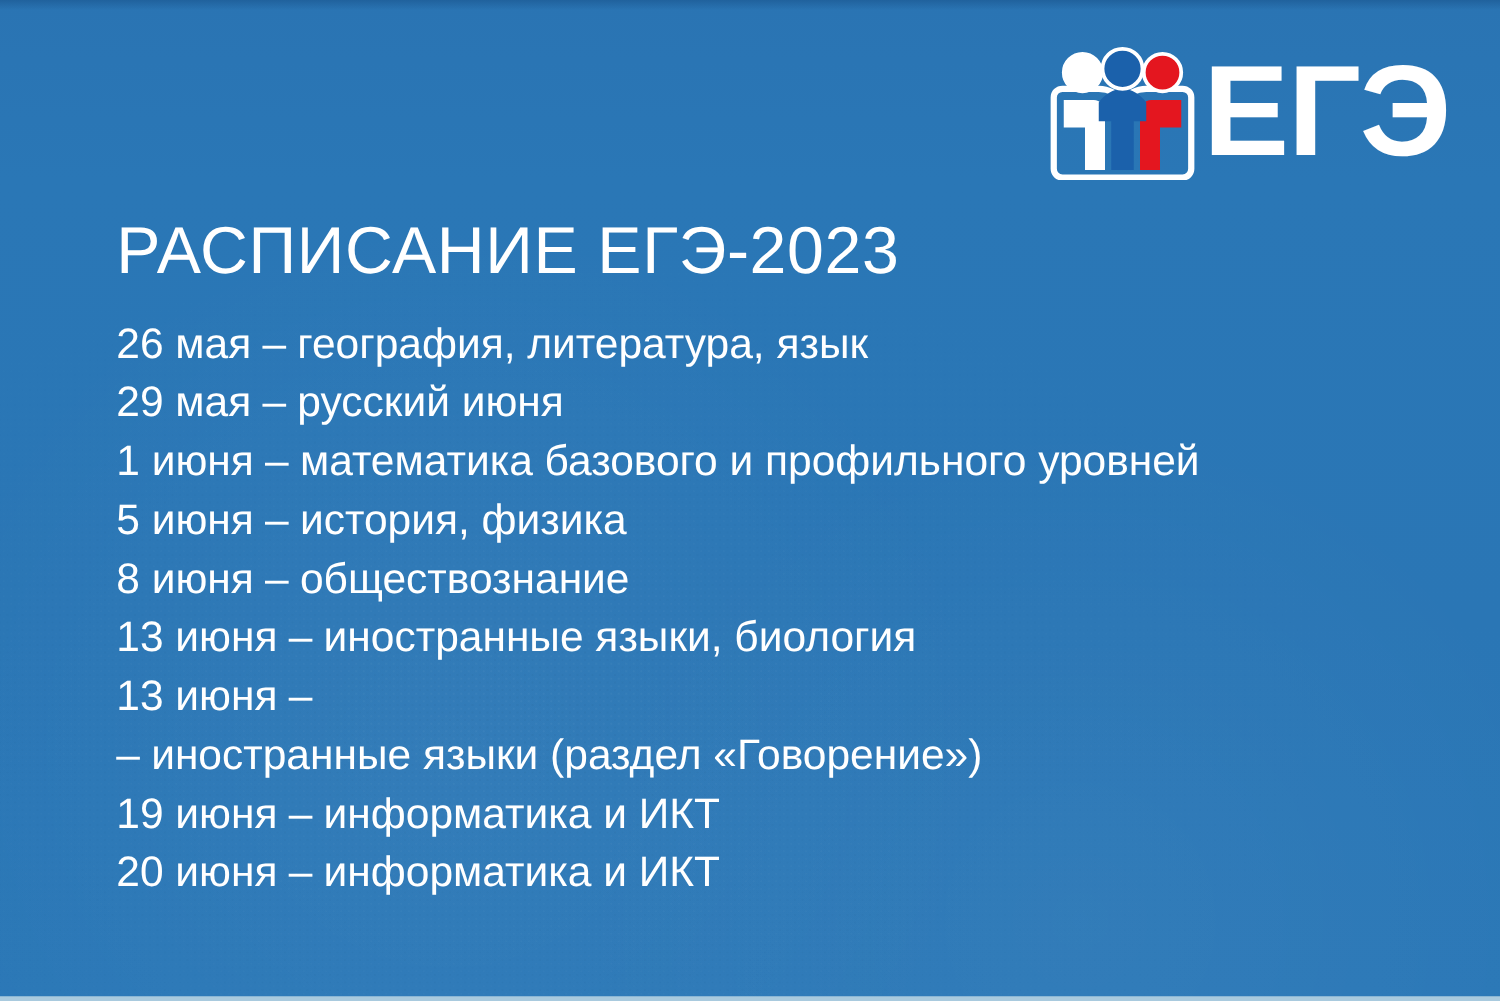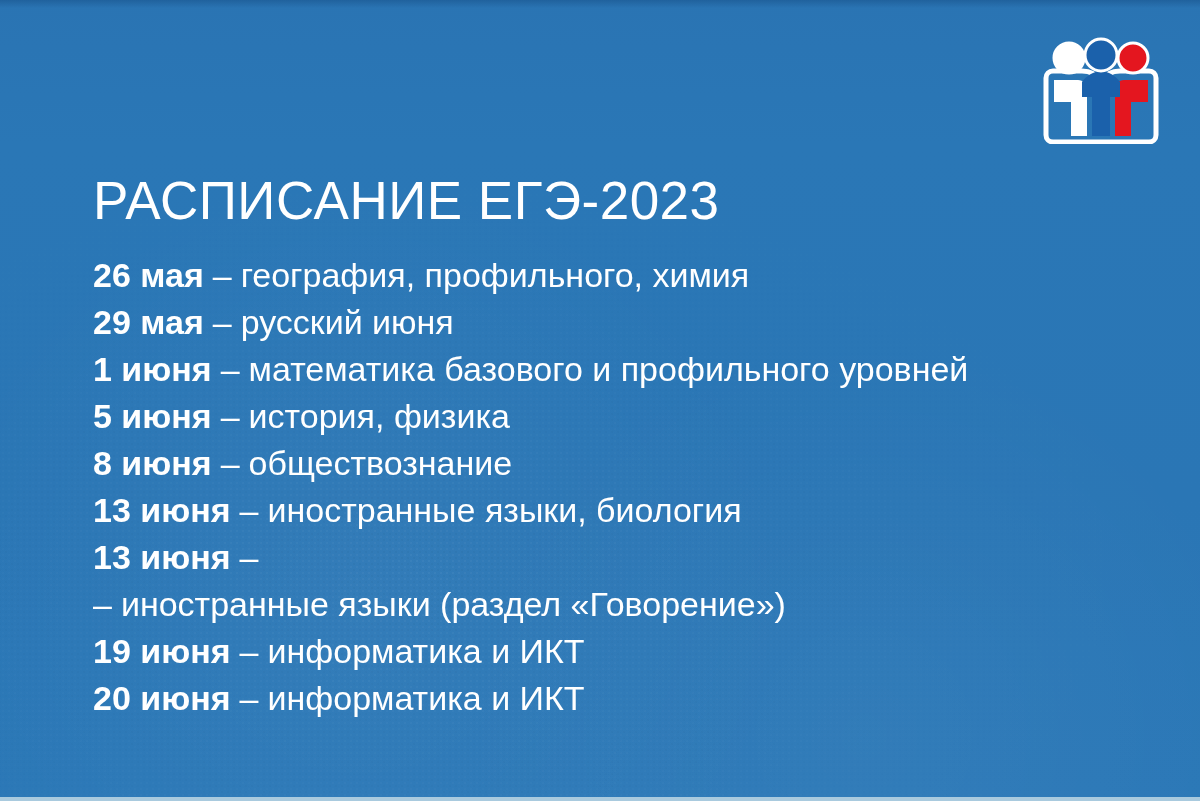--- a/index.html
+++ b/index.html
@@ -104,21 +104,21 @@
   .row {
     height: 47px;
     display: flex;
     align-items: baseline;
     white-space: nowrap;
     color: #ffffff;
     font-size: 34px;
     line-height: 47px;
   }
   .row .date {
-    font-weight: 700;
+    font-weight: 400;
     margin-right: 9px;
     text-align: right;
   }
   .row .dash {
     font-weight: 400;
     margin-right: 9px;
   }
   .row .subject {
     font-weight: 400;
   }
@@ -142,30 +142,31 @@
       <path d="M12 44 L36 44 C41 44 45 48 45 53 L45 100 L29 100 L29 66 L12 66 Z" fill="#ffffff"></path>
 
       <path d="M106 44 L82 44 C77 44 73 48 73 53 L73 100 L89 100 L89 66 L106 66 Z" fill="#e4161f"></path>
 
       <path d="M40 46 C44 40 52 35 59 35 C66 35 74 40 78 46 L78 61 L68 61 L68 100 L50 100 L50 61 L40 61 Z" fill="#1b61ab"></path>
 
       <circle cx="27" cy="22" r="15" fill="#ffffff" stroke="#ffffff" stroke-width="3"></circle>
       <circle cx="59" cy="19" r="16" fill="#1b61ab" stroke="#ffffff" stroke-width="3"></circle>
       <circle cx="91" cy="22" r="15" fill="#e4161f" stroke="#ffffff" stroke-width="3"></circle>
     </svg>
+    <div class="logo-letters">ЕГЭ</div>
   </div>
 
   <div class="title">РАСПИСАНИЕ ЕГЭ-2023</div>
 
   <div class="schedule">
 
     <div class="row">
       <span class="date">26 мая</span>
       <span class="dash">–</span>
-      <span class="subject">география, профильного, химия</span>
+      <span class="subject">география, литература, язык</span>
     </div>
 
     <div class="row">
       <span class="date">29 мая</span>
       <span class="dash">–</span>
       <span class="subject">русский июня</span>
     </div>
 
     <div class="row">
       <span class="date">1 июня</span>

